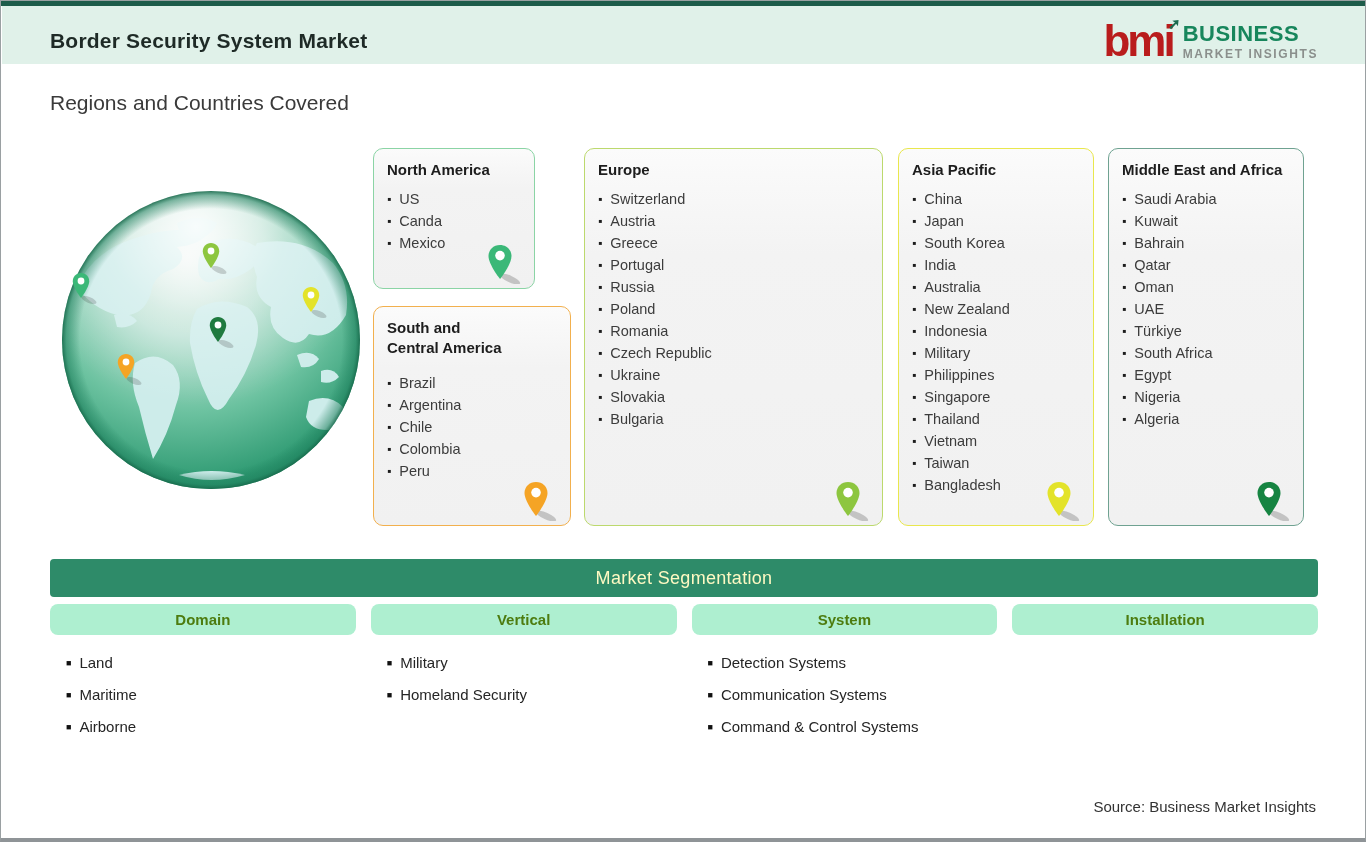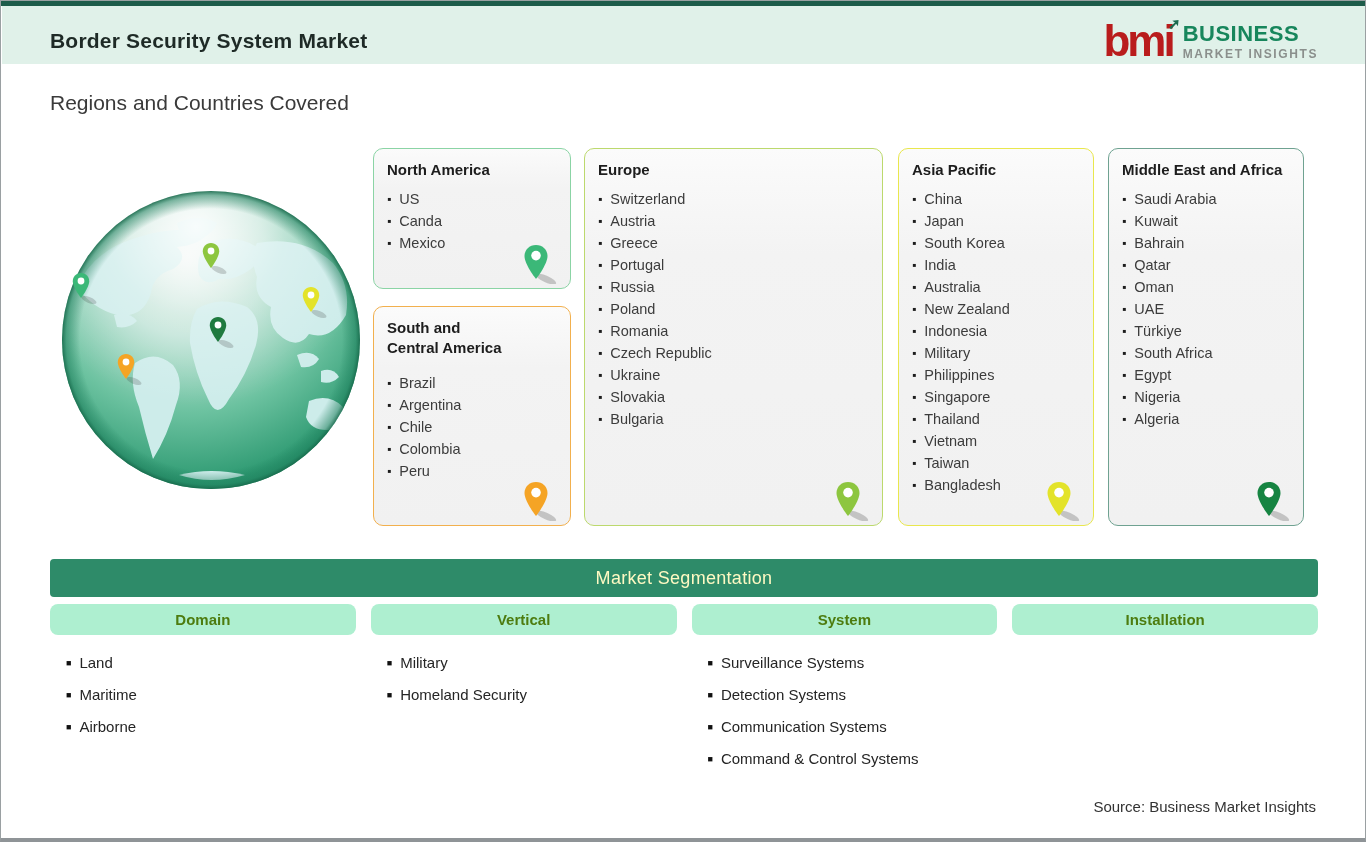--- a/index.html
+++ b/index.html
@@ -142,21 +142,21 @@
     <ellipse cx="160" cy="83" rx="8" ry="3" fill="#3a3a3a" opacity="0.22" transform="rotate(22 160 83)"></ellipse>
     <use href="#gpin" x="143" y="56" style="color:#8dc63f"></use>
     <ellipse cx="260" cy="127" rx="8" ry="3" fill="#3a3a3a" opacity="0.22" transform="rotate(22 260 127)"></ellipse>
     <use href="#gpin" x="243" y="100" style="color:#e3e32a"></use>
     <ellipse cx="167" cy="157" rx="8" ry="3" fill="#3a3a3a" opacity="0.22" transform="rotate(22 167 157)"></ellipse>
     <use href="#gpin" x="150" y="130" style="color:#1f7a3f"></use>
     <ellipse cx="75" cy="194" rx="8" ry="3" fill="#3a3a3a" opacity="0.22" transform="rotate(22 75 194)"></ellipse>
     <use href="#gpin" x="58" y="167" style="color:#f5a425"></use>
   </svg>
 
-  <div class="card" style="left: 372px; top: 147px; width: 198px; height: 141px; border-color: rgb(139, 212, 165);">
+  <div class="card" style="left: 372px; top: 147px; width: 162px; height: 141px; border-color: rgb(139, 212, 165);">
     <div class="card-title">North America</div>
     <div class="card-cols">
       <div class="card-col">
           <div class="bullet-item">US</div>
           <div class="bullet-item">Canda</div>
           <div class="bullet-item">Mexico</div>
         </div>
     </div>
     <svg class="card-pin" width="42" height="40" viewBox="0 0 42 40" style="color: rgb(59, 184, 120);">
       <ellipse cx="26" cy="35" rx="11" ry="3.4" fill="#3a3a3a" opacity="0.25" transform="rotate(24 26 35)"></ellipse>
@@ -274,21 +274,20 @@
     <div class="seg-col">
       <div class="seg-pill">Vertical</div>
       <div class="seg-list">
           <div class="seg-item">Military</div>
           <div class="seg-item">Homeland Security</div>
         </div>
     </div>
     <div class="seg-col">
       <div class="seg-pill">System</div>
       <div class="seg-list">
-          <div class="seg-item">Surveillance Systems</div>
           <div class="seg-item">Detection Systems</div>
           <div class="seg-item">Communication Systems</div>
           <div class="seg-item">Command &amp; Control Systems</div>
         </div>
     </div>
     <div class="seg-col">
       <div class="seg-pill">Installation</div>
     </div>
   </div>
 

